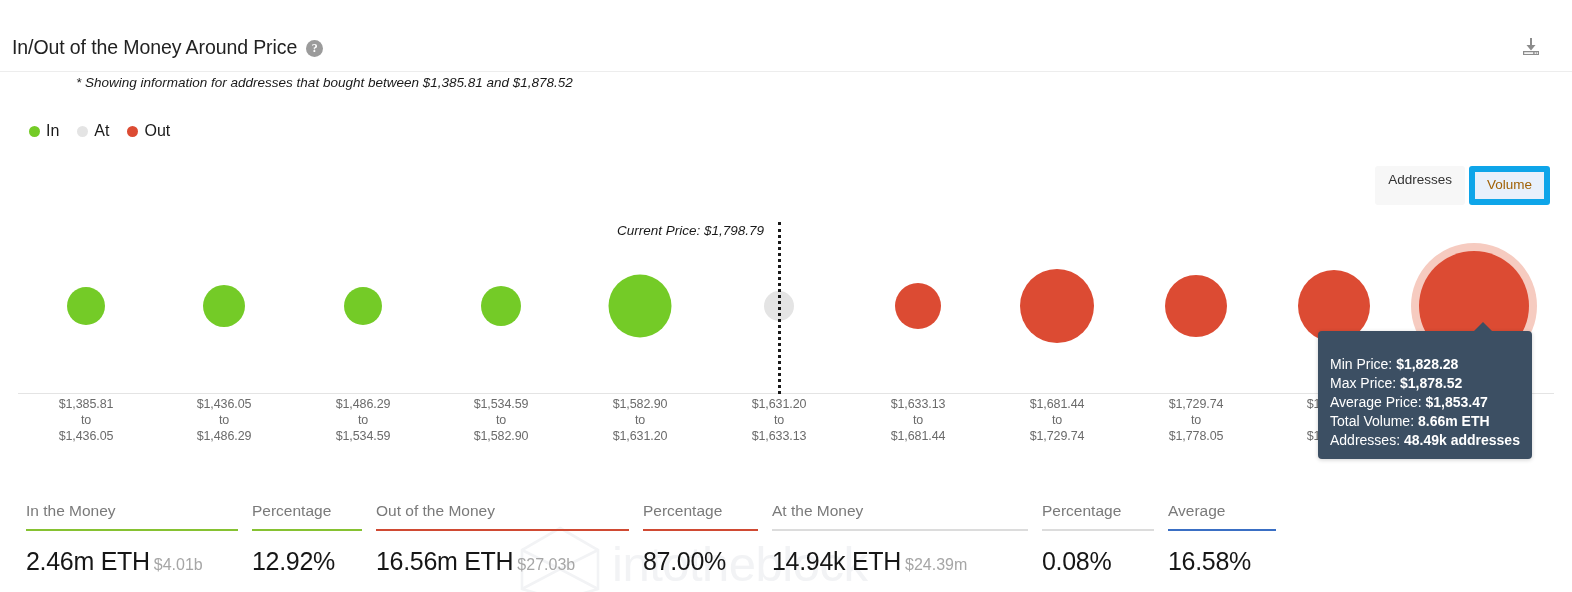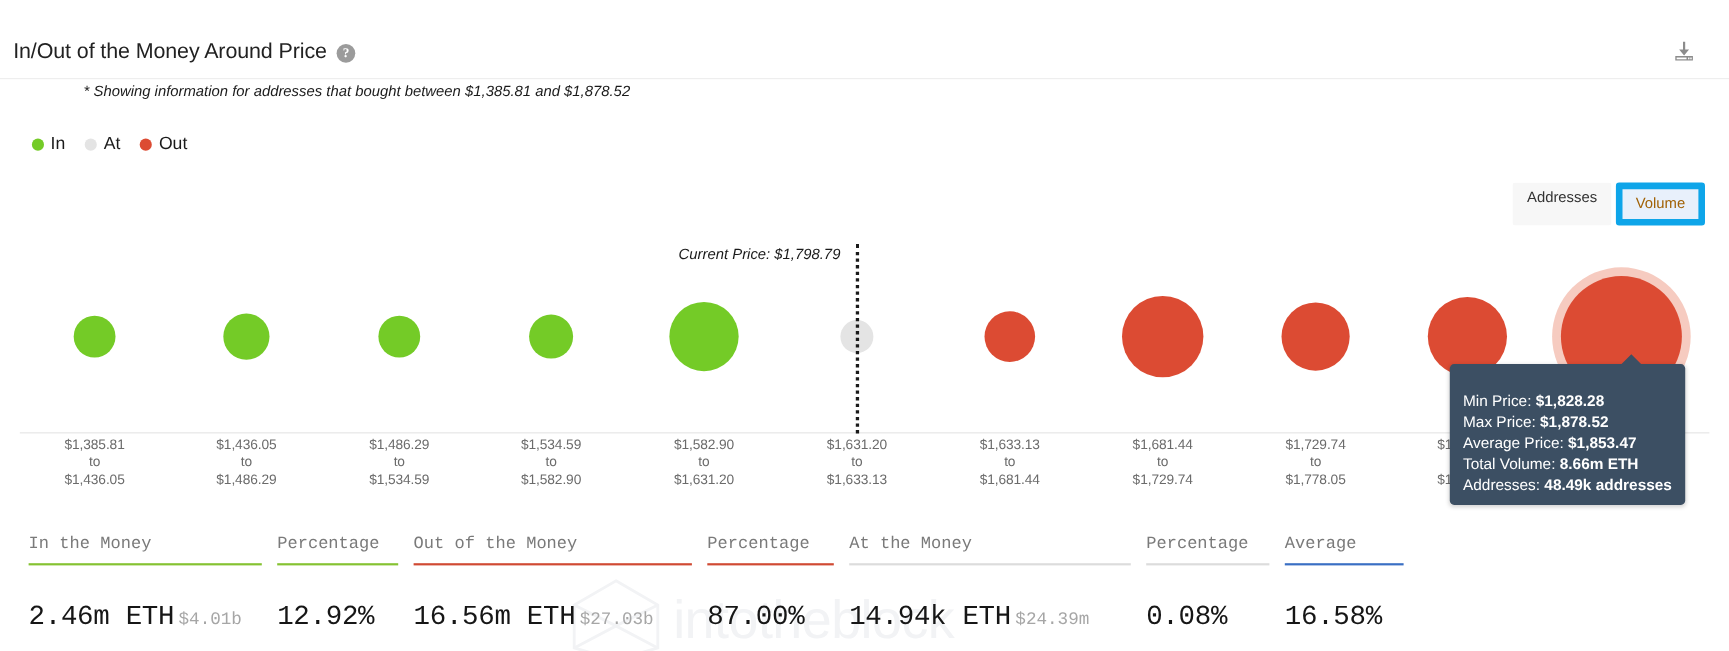--- a/index.html
+++ b/index.html
@@ -106,29 +106,29 @@
     box-shadow:0 1px 4px rgba(0,0,0,0.18);
   }
   .tooltip-arrow {
     position:absolute; left:155px; top:-9px; width:0; height:0;
     border-left:10px solid transparent; border-right:10px solid transparent;
     border-bottom:10px solid #3c4f63;
   }
   .tooltip b { font-weight:bold; }
 
   
-  .stats { position:absolute; left:0; top:485px; width:1572px; display:flex;font-family:Liberation Mono, monospace; }
+  .stats { position:absolute; left:0; top:502px; width:1572px; display:flex; }
   .stat { padding-right:14px; }
   .stat-label {
     font-size:15.5px; color:#7a7a7a; font-weight:400; padding-bottom:9px;
     white-space:nowrap;
   }
   .stat-rule { height:2px; width:100%; }
   .stat-value {
-    margin-top:32px; font-size:25px; color:#161616; white-space:nowrap;
+    margin-top:16px; font-size:25px; color:#161616; white-space:nowrap;
     letter-spacing:-0.3px;
   }
   .stat-sub { font-size:16px; color:#a6a6a6; margin-left:4px; letter-spacing:0; }
 </style>
 </head>
 <body>
 
 <div id="app">
 
   <div class="header">

